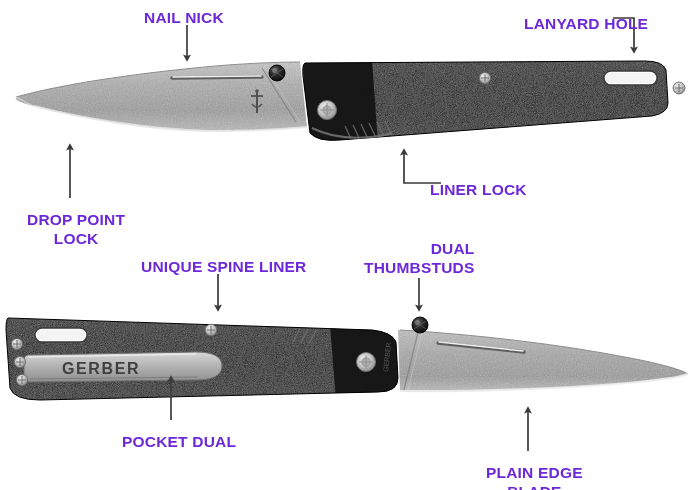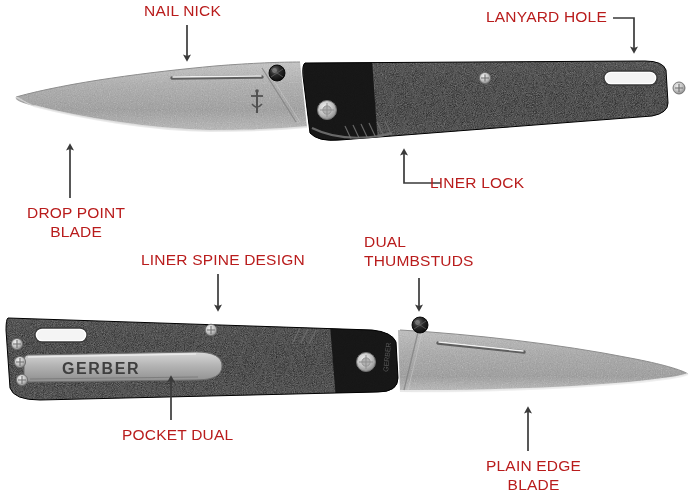--- a/index.html
+++ b/index.html
@@ -17,35 +17,36 @@
   }
   .diagram-svg {
     position: absolute;
     left: 0;
     top: 0;
     width: 700px;
     height: 490px;
   }
   .callout-label {
     position: absolute;
-    color: #b91c1c;
+    color: #6d28d9;
     font-family: "Liberation Sans", sans-serif;
     font-size: 15.5px;
-    font-weight: 400;
+    font-weight: 700;
     letter-spacing: 0.2px;
     line-height: 19px;
     white-space: pre;
     text-align: center;
+    margin-top: 7px;
   }
   .lbl-nail-nick     { left: 144px; top: 1px; }
-  .lbl-lanyard-hole  { left: 486px; top: 7px; }
+  .lbl-lanyard-hole  { left: 524px; top: 7px; }
   .lbl-drop-point    { left: 27px;  top: 203px; text-align: center; }
   .lbl-liner-lock    { left: 430px; top: 173px; }
   .lbl-spine         { left: 141px; top: 250px; }
-  .lbl-thumbstuds    { left: 364px; top: 232px; text-align: left; }
+  .lbl-thumbstuds    { left: 364px; top: 232px; text-align: right; }
   .lbl-pocket-clip   { left: 122px; top: 425px; }
   .lbl-plain-edge    { left: 486px; top: 456px; text-align: center; }
 </style>
 </head>
 <body>
 
 <div id="page">
 
   <svg class="diagram-svg" viewBox="0 0 700 490">
     <defs>
@@ -353,25 +354,25 @@
       <path d="M171,420 L171,379" marker-end="url(#arrowHead)"></path>
       <path d="M528,451 L528,410" marker-end="url(#arrowHead)"></path>
     </g>
   </svg>
 
   <div class="callout-label lbl-nail-nick">NAIL NICK</div>
 
   <div class="callout-label lbl-lanyard-hole">LANYARD HOLE</div>
 
   <div class="callout-label lbl-drop-point">DROP POINT
-BLADE</div>
+LOCK</div>
 
   <div class="callout-label lbl-liner-lock">LINER LOCK</div>
 
-  <div class="callout-label lbl-spine">LINER SPINE DESIGN</div>
+  <div class="callout-label lbl-spine">UNIQUE SPINE LINER</div>
 
   <div class="callout-label lbl-thumbstuds">DUAL
 THUMBSTUDS</div>
 
   <div class="callout-label lbl-pocket-clip">POCKET DUAL</div>
 
   <div class="callout-label lbl-plain-edge">PLAIN EDGE
 BLADE</div>
 
 </div>

